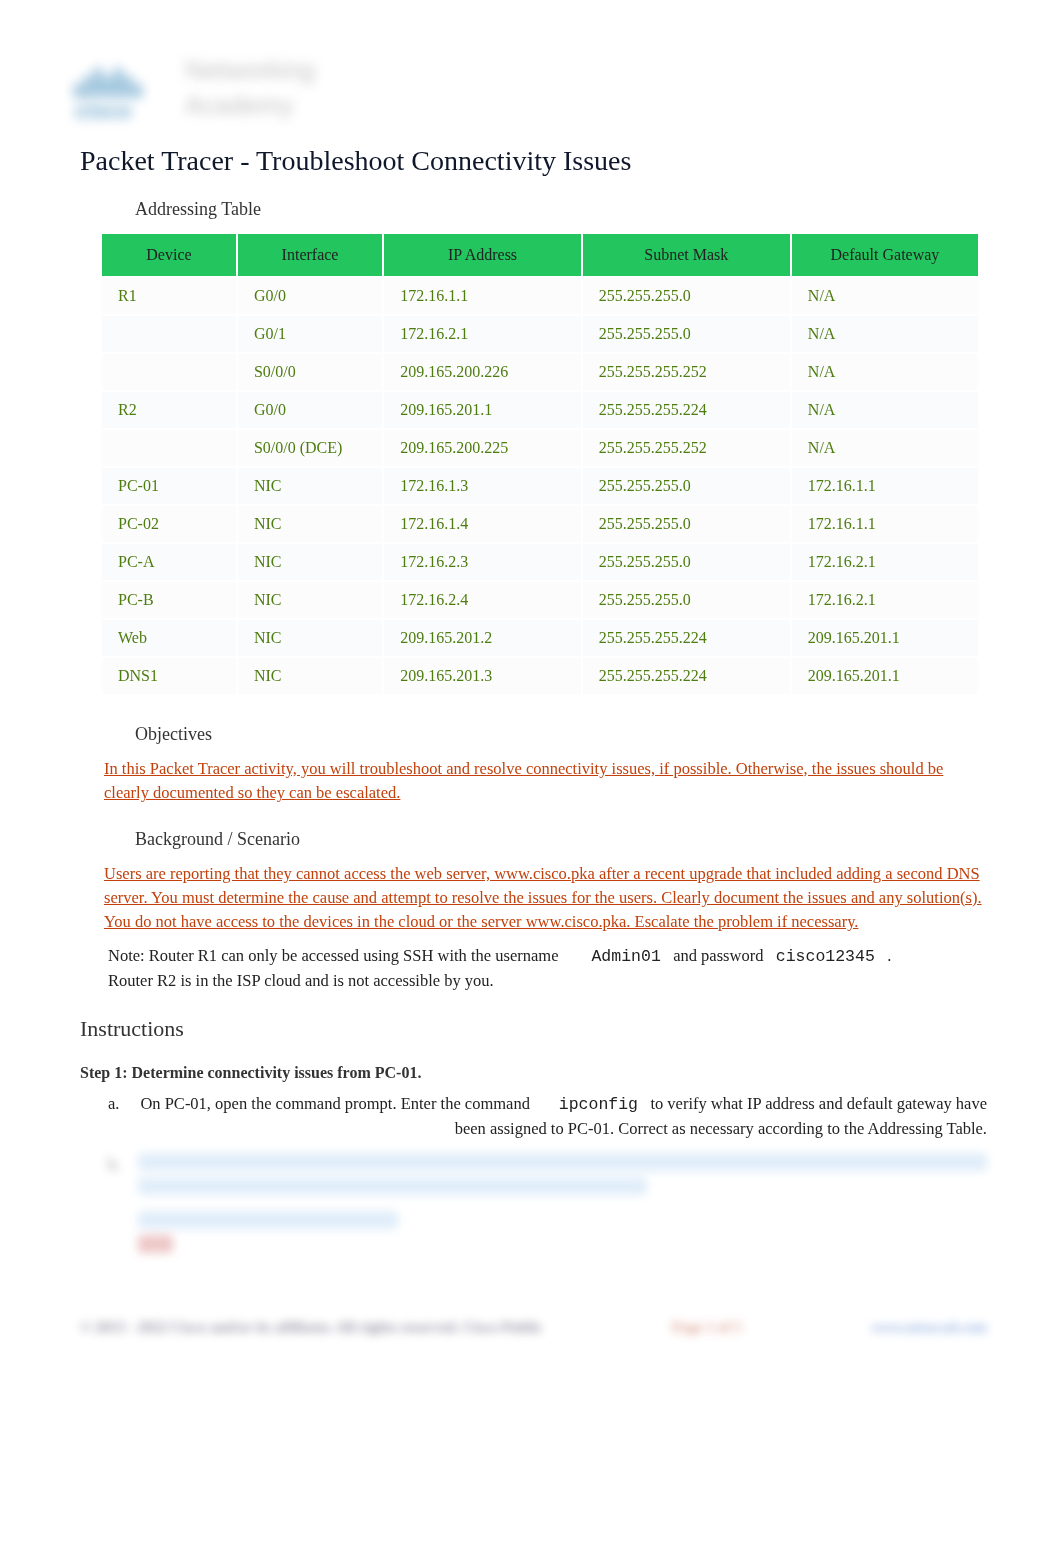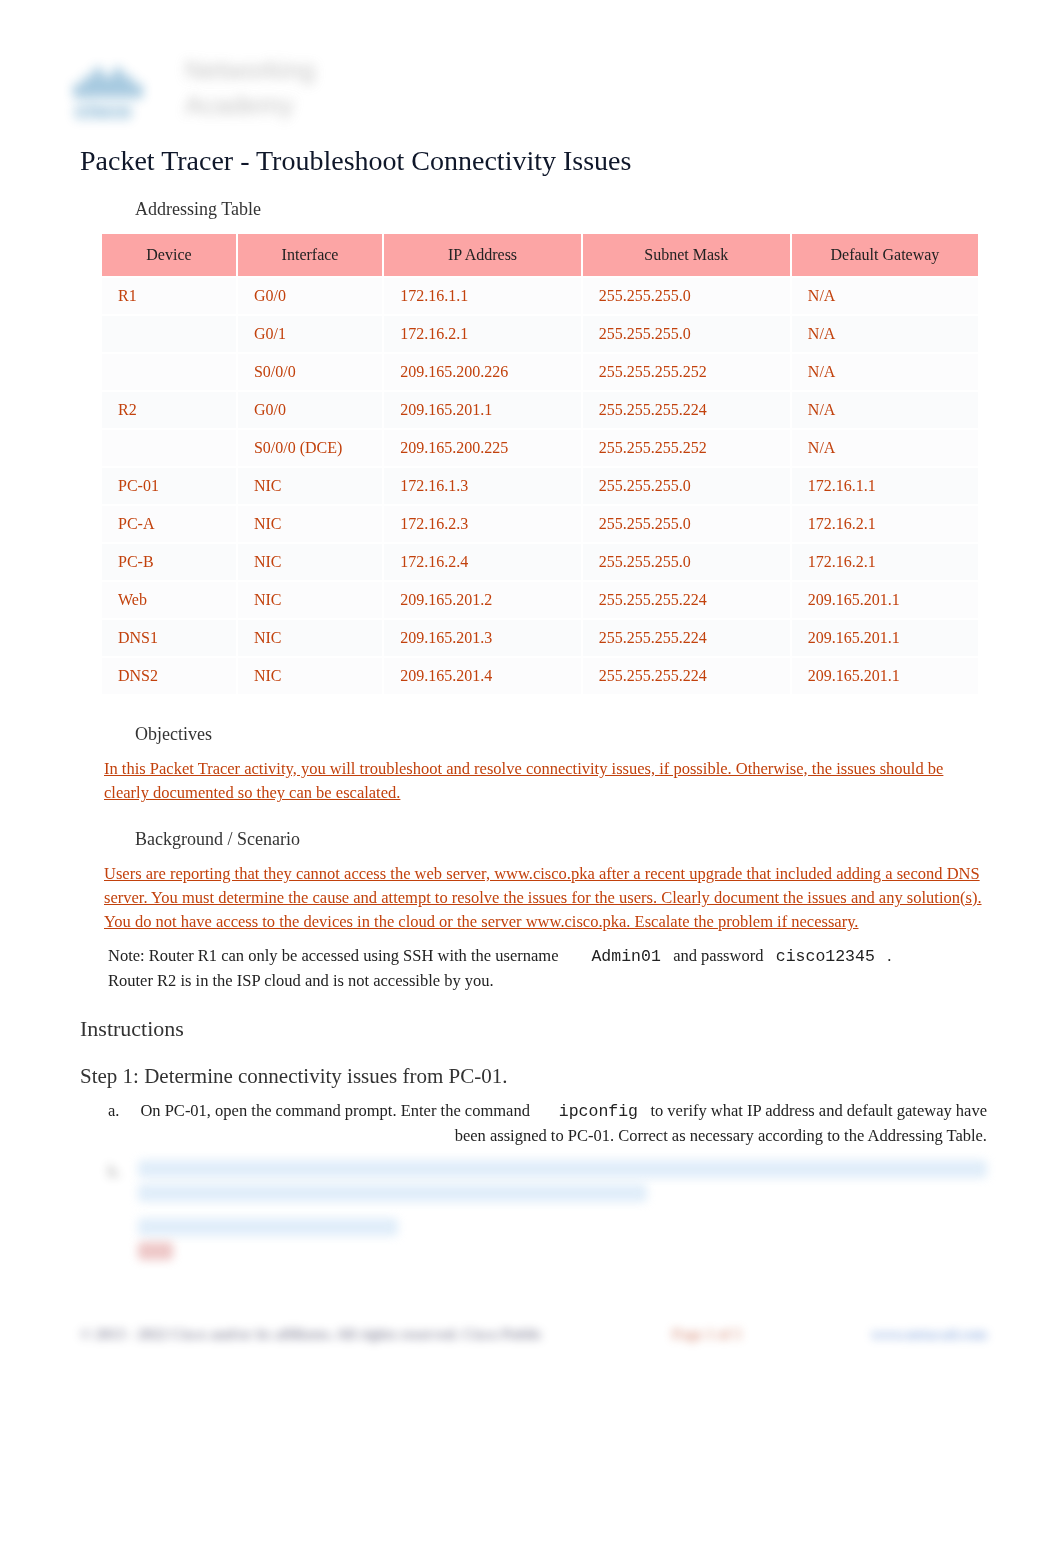--- a/index.html
+++ b/index.html
@@ -84,44 +84,44 @@
   }
   h2.section.objectives { margin-top: 28px; }
   h2.section.background { margin-top: 24px; }
   h2.instructions {
     font-size: 22px;
     font-weight: normal;
     color: #333;
     margin: 24px 0 12px 80px;
   }
   h3.step {
-    font-size: 21px;
-    font-weight: normal;
+    font-size: 16px;
+    font-weight: bold;
     color: #333;
     margin: 22px 0 10px 80px;
   }
   table.addr {
     border-collapse: collapse;
     margin-left: 100px;
     width: 880px;
     font-size: 16px;
   }
   table.addr th {
-    background: #fca5a5;
+    background: #22c55e;
     font-weight: normal;
     text-align: center;
     padding: 12px 10px;
     border: 2px solid #fff;
     color: #222;
   }
   table.addr td {
     padding: 9px 10px 9px 16px;
     border: 2px solid #fff;
     background: #fcfcfd;
-    color: #c2410c;
+    color: #4d7c0f;
     vertical-align: top;
   }
   table.addr tr:nth-child(even) td {
     background: #fafbfc;
   }
   table.addr td.dev { width: 130px; }
   table.addr td.iface { width: 140px; }
   table.addr td.ip { width: 190px; }
   table.addr td.mask { width: 200px; }
   table.addr td.gw { width: 180px; }
@@ -263,20 +263,27 @@
         <td class="gw">N/A</td>
       </tr>
       <tr>
         <td class="dev">PC-01</td>
         <td class="iface">NIC</td>
         <td class="ip">172.16.1.3</td>
         <td class="mask">255.255.255.0</td>
         <td class="gw">172.16.1.1</td>
       </tr>
       <tr>
+        <td class="dev">PC-02</td>
+        <td class="iface">NIC</td>
+        <td class="ip">172.16.1.4</td>
+        <td class="mask">255.255.255.0</td>
+        <td class="gw">172.16.1.1</td>
+      </tr>
+      <tr>
         <td class="dev">PC-A</td>
         <td class="iface">NIC</td>
         <td class="ip">172.16.2.3</td>
         <td class="mask">255.255.255.0</td>
         <td class="gw">172.16.2.1</td>
       </tr>
       <tr>
         <td class="dev">PC-B</td>
         <td class="iface">NIC</td>
         <td class="ip">172.16.2.4</td>
@@ -287,27 +294,20 @@
         <td class="dev">Web</td>
         <td class="iface">NIC</td>
         <td class="ip">209.165.201.2</td>
         <td class="mask">255.255.255.224</td>
         <td class="gw">209.165.201.1</td>
       </tr>
       <tr>
         <td class="dev">DNS1</td>
         <td class="iface">NIC</td>
         <td class="ip">209.165.201.3</td>
-        <td class="mask">255.255.255.224</td>
-        <td class="gw">209.165.201.1</td>
-      </tr>
-      <tr>
-        <td class="dev">DNS2</td>
-        <td class="iface">NIC</td>
-        <td class="ip">209.165.201.4</td>
         <td class="mask">255.255.255.224</td>
         <td class="gw">209.165.201.1</td>
       </tr>
     </tbody>
 </table>
 
 <h2 class="section objectives">Objectives</h2>
 <p class="body">In this Packet Tracer activity, you will troubleshoot and resolve connectivity issues, if possible. Otherwise, the issues should be clearly documented so they can be escalated.</p>
 
 <h2 class="section background">Background / Scenario</h2>

